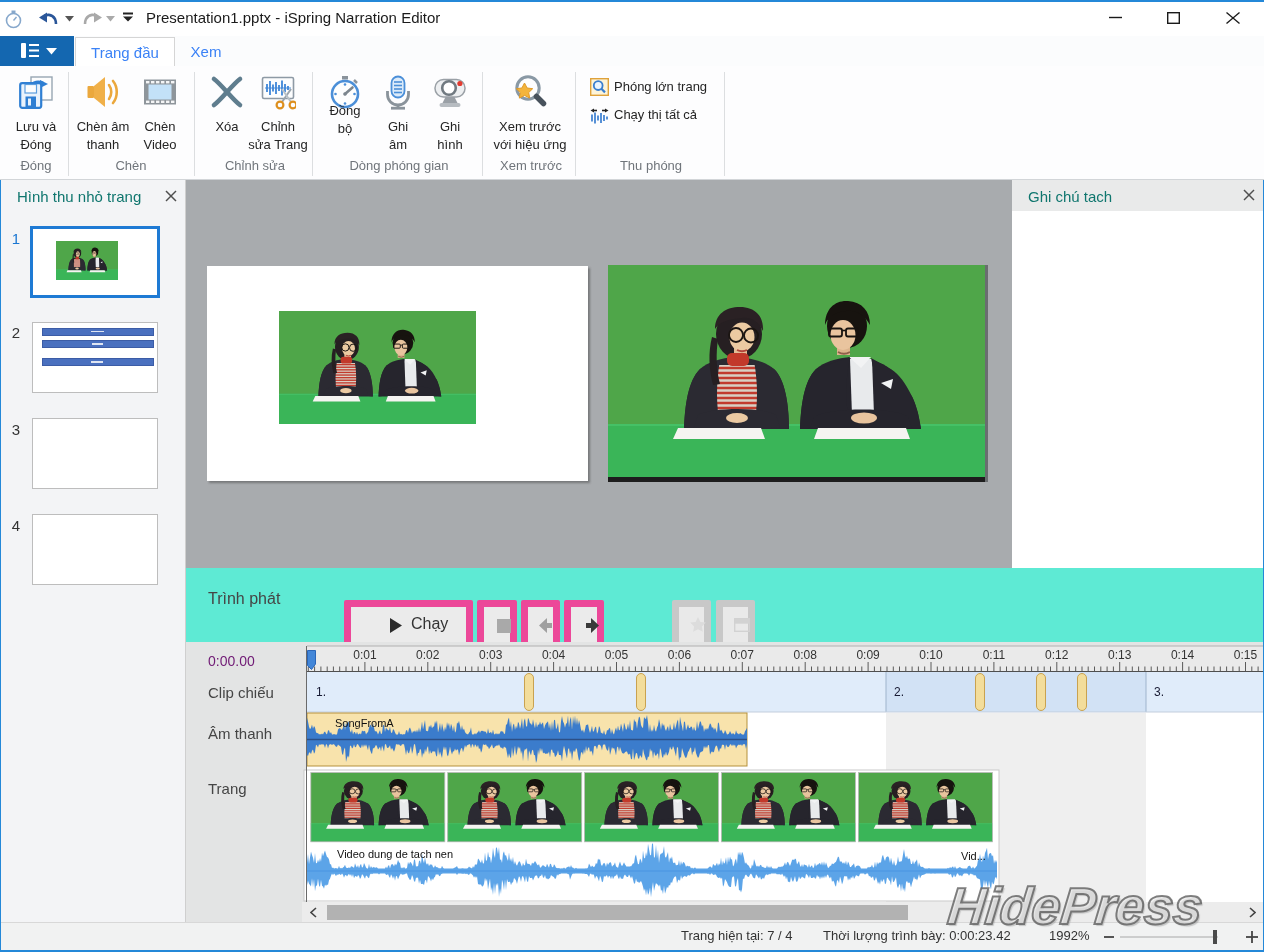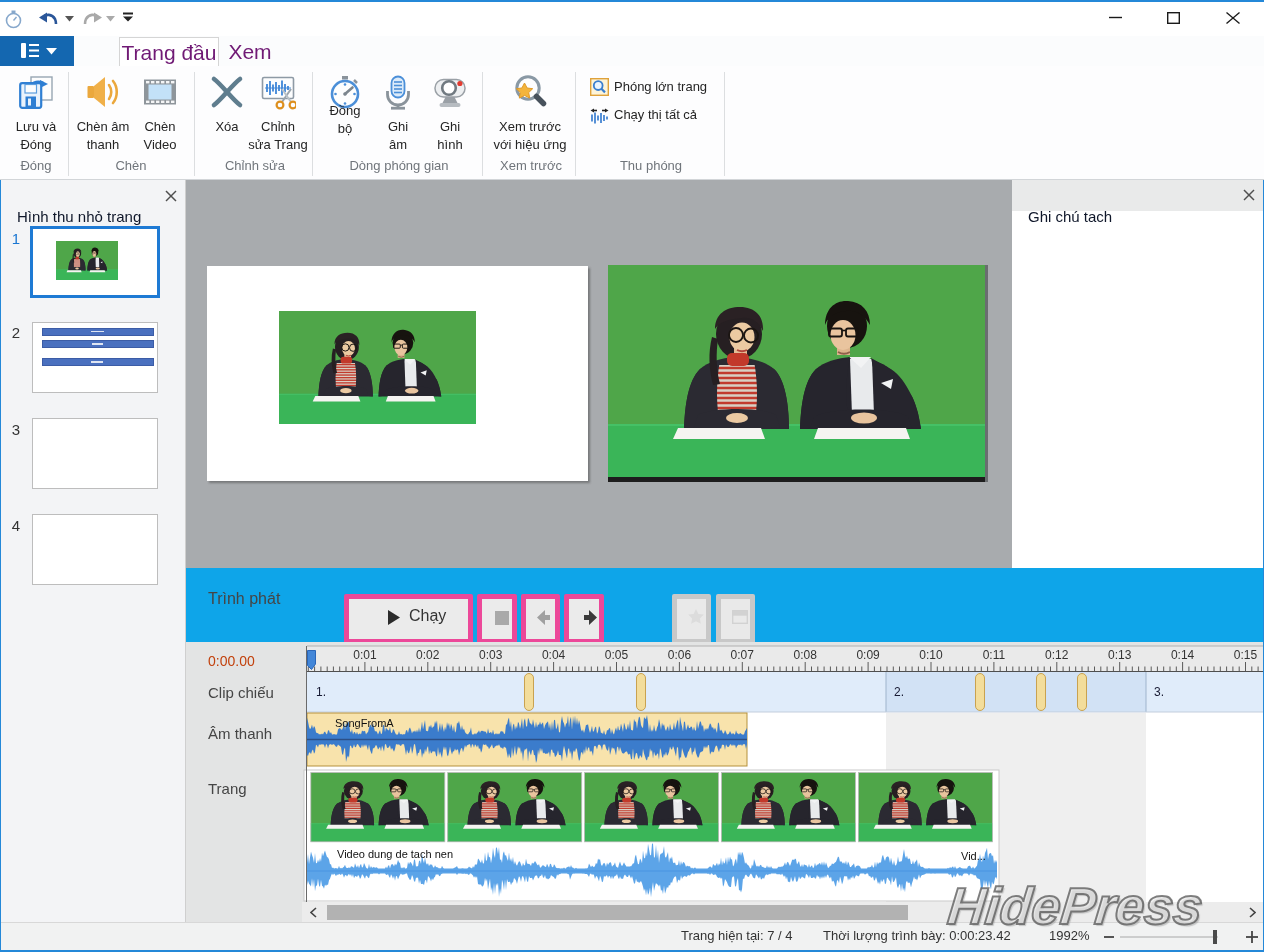--- a/index.html
+++ b/index.html
@@ -5,46 +5,46 @@
 html,body { width:1264px; height:952px; overflow:hidden; }
 body { font-family:"Liberation Sans", sans-serif; position:relative; background:#fff; }
 .abs { position:absolute; }
 #win { position:absolute; inset:0; border:1px solid #2488d8; border-top:2px solid #2488d8; border-bottom:2px solid #2488d8; background:#fff; }
 
 #titlebar { position:absolute; left:0; top:0; width:100%; height:36px; background:#fff; }
 #title { position:absolute; left:146px; top:9px; font-size:15px; color:#1b1b1b; }
 
 #tabrow { position:absolute; left:0; top:36px; width:100%; height:30px; background:#fbfcfd; }
 #menubtn { position:absolute; left:0px; top:0px; width:74px; height:30px; background:#1467b0; }
-.tab { position:absolute; top:1px; height:29px; font-size:21px; color:#701a75; text-align:center; line-height:29px;margin-left:44px; }
+.tab { position:absolute; top:1px; height:29px; font-size:15px; color:#3b82f6; text-align:center; line-height:29px; }
 #tab1 { left:75px; width:100px; background:#fff; border:1px solid #d5d5d5; border-bottom:none; }
 #tab2 { left:175px; width:62px; }
 
 #ribbon { position:absolute; left:0; top:66px; width:100%; height:114px; background:#fdfdfe; border-bottom:1px solid #d2d5d8; }
 .rsep { position:absolute; top:6px; height:104px; width:1px; background:#dcdee0; }
 .rlabel { position:absolute; font-size:13px; color:#252525; text-align:center; line-height:18px; white-space:pre; }
 .rgroup { position:absolute; top:92px; font-size:13px; color:#70757b; text-align:center; }
 .ricon { position:absolute; top:8px; }
 
 #leftpanel { position:absolute; left:1px; top:180px; width:185px; height:742px; background:#f3f4f6; border-right:1px solid #cfcfcf; }
 #rightpanel { position:absolute; left:1012px; top:180px; width:251px; height:388px; background:#fff; }
 #rightpanel .hdr { position:absolute; left:0; top:0; width:100%; height:31px; background:#e9eaea; }
-.panehdr { font-size:15px; color:#0f172a;margin-top:20px; }
+.panehdr { font-size:15px; color:#0f766e; }
 #canvas { position:absolute; left:186px; top:180px; width:826px; height:388px; background:#a8abae; }
 
 #slide { position:absolute; left:21px; top:86px; width:381px; height:215px; background:#fff; box-shadow:2px 2px 2px rgba(60,60,60,0.45); }
 #preview { position:absolute; left:422px; top:85px; width:380px; height:217px; }
 
 .thumbnum { position:absolute; width:20px; text-align:center; font-size:15px; color:#333; }
 .thumb { position:absolute; background:#fff; border:1px solid #bdbdbd; }
 #thumb1 { position:absolute; left:29px; top:46px; width:130px; height:72px; border:3px solid #1e7ad4; background:#fff; }
 .tbar { position:absolute; left:9px; width:112px; height:7.5px; background:#4a70bf; border:1px solid #3c5ca6; }
 
-#playerbar { position:absolute; left:186px; top:568px; width:1077px; height:74px; background:#0ea5e9; }
-.pbtn { position:absolute; top:26px; height:50px; background:#ebebeb; border:5px solid #ec4899; border-radius:2px; }
+#playerbar { position:absolute; left:186px; top:568px; width:1077px; height:74px; background:#5eead4; }
+.pbtn { position:absolute; top:32px; height:50px; background:#ebebeb; border:7px solid #ec4899; border-radius:2px; }
 
 #timeline { position:absolute; left:186px; top:642px; width:1077px; height:261px; background:#e3e4e4; }
 .tllabel { position:absolute; font-size:15px; color:#454545; }
 
 #statusbar { position:absolute; left:1px; top:922px; width:1262px; height:28px; background:#f1f2f2; border-top:1px solid #d8d8d8; }
 #statusbar span { position:absolute; top:5px; font-size:13px; color:#333; }
 
 #hscroll { position:absolute; left:186px; top:902px; width:1077px; height:20px; background:#e3e4e4; }
 
 #watermark { position:absolute; left:948px; top:876px; width:330px; height:62px; font-size:52px; font-weight:bold; font-style:italic; color:rgba(232,232,232,0.6); -webkit-text-stroke:2px rgba(95,95,95,0.8); text-shadow:2px 2px 1px rgba(130,130,130,0.4); transform:skewX(-6deg); letter-spacing:0px; z-index:50; }
@@ -129,20 +129,21 @@
   <path d="M15.5,6.5 C12,2.5 6,3 3,8 C2,10 2,11.5 2,13" fill="none" stroke="#a9a9a9" stroke-width="2.6"></path>
   <polygon points="19,6.5 11,1.5 11,11.5" fill="#a9a9a9"></polygon>
  </svg>
  <svg class="abs" style="left:106px;top:16px" width="9" height="6" viewBox="0 0 9 6">
       <polygon points="0,0 9,0 4.5,5.5" fill="#aaa"></polygon>
     </svg>
  <svg class="abs" style="left:122px;top:12px" width="12" height="11" viewBox="0 0 12 11">
   <line x1="1" y1="1.5" x2="11" y2="1.5" stroke="#222" stroke-width="2"></line>
   <polygon points="1,4.5 11,4.5 6,9.5" fill="#222"></polygon>
  </svg>
+ <div id="title">Presentation1.pptx - iSpring Narration Editor</div>
  <svg class="abs" style="left:1109px;top:16px" width="13" height="3" viewBox="0 0 13 3">
       <line x1="0" y1="1.5" x2="13" y2="1.5" stroke="#1a1a1a" stroke-width="1.4"></line>
     </svg>
  <svg class="abs" style="left:1167px;top:12px" width="13" height="12" viewBox="0 0 13 12">
       <rect x="0.7" y="0.7" width="11.6" height="10.6" fill="none" stroke="#1a1a1a" stroke-width="1.4"></rect>
     </svg>
  <svg class="abs" style="left:1226px;top:12px" width="14" height="12" viewBox="0 0 14 12">
       <line x1="0.5" y1="0.5" x2="13.5" y2="11.5" stroke="#1a1a1a" stroke-width="1.3"></line>
       <line x1="13.5" y1="0.5" x2="0.5" y2="11.5" stroke="#1a1a1a" stroke-width="1.3"></line>
     </svg>
@@ -381,21 +382,21 @@
       </svg>
  </div>
  <div class="pbtn" style="left:530px;width:39px;background:#e9e9e9;border-color:#c8c8c8">
   <svg class="abs" style="left:11px;top:11px" width="16" height="14" viewBox="0 0 16 14">
         <rect x="0.7" y="0.7" width="14.6" height="12.6" fill="none" stroke="#d2d2d2" stroke-width="1.4"></rect>
         <rect x="0.7" y="0.7" width="14.6" height="5" fill="#d2d2d2"></rect>
       </svg>
  </div>
 </div>
 <div id="timeline">
-<div class="tllabel" style="left:22px;top:11px;font-size:14px;color:#c2410c">0:00.00</div>
+<div class="tllabel" style="left:22px;top:11px;font-size:14px;color:#701a75">0:00.00</div>
 <div class="tllabel" style="left:22px;top:42px">Clip chiếu</div>
 <div class="tllabel" style="left:22px;top:83px">Âm thanh</div>
 <div class="tllabel" style="left:22px;top:138px">Trang</div>
 <svg class="abs" style="left:0;top:0" width="1077" height="261" viewBox="186 642 1077 261">
 <rect x="307" y="646" width="956" height="256" fill="#ffffff"></rect>
 <rect x="307" y="646" width="956" height="26" fill="#eaeaea"></rect>
 <line x1="307" y1="646" x2="1263" y2="646" stroke="#b0b0b0" stroke-width="1"></line>
 <line x1="308.3" y1="666.5" x2="308.3" y2="671" stroke="#5a5a5a" stroke-width="1"></line>
 <line x1="314.6" y1="666.5" x2="314.6" y2="671" stroke="#5a5a5a" stroke-width="1"></line>
 <line x1="320.9" y1="666.5" x2="320.9" y2="671" stroke="#5a5a5a" stroke-width="1"></line>

